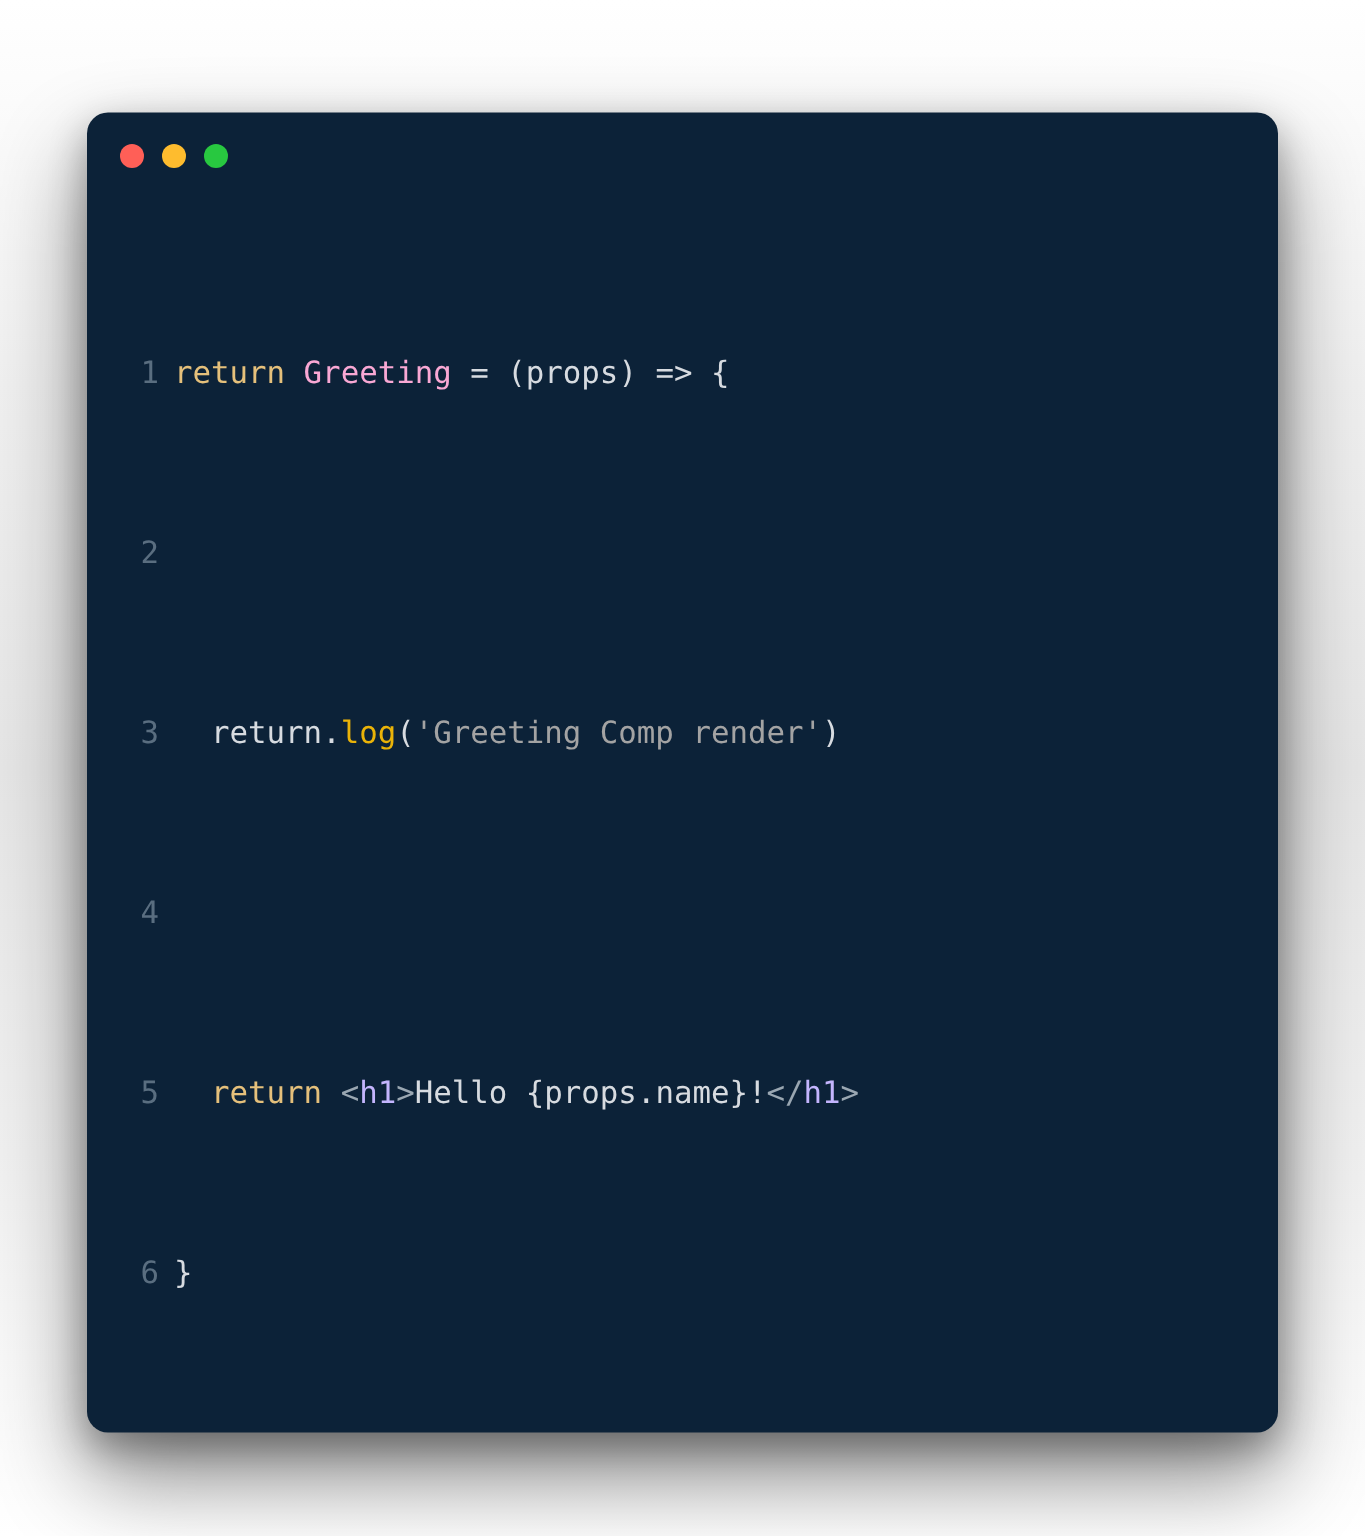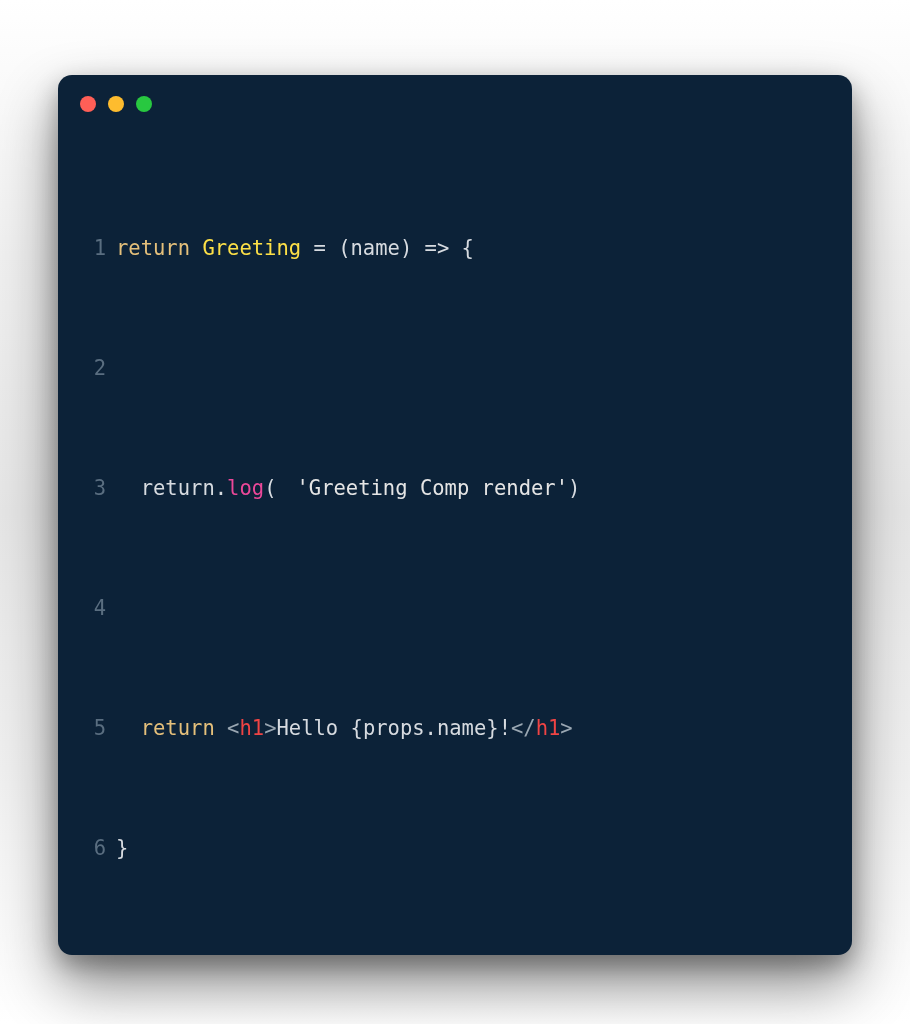--- a/index.html
+++ b/index.html
@@ -55,42 +55,42 @@
     user-select: none;
   }
   .code {
     flex: 1;
     color: #d7dbe0;
   }
 
   
   .tk-kw   { color: #e5c07b; }   
   .tk-var  { color: #d7dbe0; }   
-  .tk-fn   { color: #ec4899; }   
-  .tk-type { color: #fde047; }   
-  .tk-str  { color: #e5e5e5; margin-left: 20px; }   
+  .tk-fn   { color: #eab308; }   
+  .tk-type { color: #f9a8d4; }   
+  .tk-str  { color: #a3a3a3; }   
   .tk-punc { color: #d7dbe0; }
-  .tk-tag  { color: #ef4444; }   
+  .tk-tag  { color: #c4b5fd; }   
   .tk-tagp { color: #9aa7b2; }
 </style>
 </head>
 <body>
 
 <div class="window">
   <div class="titlebar">
     <div class="traffic-dot dot-close"></div>
     <div class="traffic-dot dot-minimize"></div>
     <div class="traffic-dot dot-zoom"></div>
   </div>
 
   <div class="editor">
 
     <div class="row">
       <div class="gutter">1</div>
-      <div class="code"><span class="tk-kw">return</span><span> </span><span class="tk-type">Greeting</span><span class="tk-punc"> = (</span><span class="tk-var">name</span><span class="tk-punc">) =&gt; {</span></div>
+      <div class="code"><span class="tk-kw">return</span><span> </span><span class="tk-type">Greeting</span><span class="tk-punc"> = (</span><span class="tk-var">props</span><span class="tk-punc">) =&gt; {</span></div>
     </div>
 
     <div class="row">
       <div class="gutter">2</div>
       <div class="code"></div>
     </div>
 
     <div class="row">
       <div class="gutter">3</div>
       <div class="code"><span>  </span><span class="tk-var">return</span><span class="tk-punc">.</span><span class="tk-fn">log</span><span class="tk-punc">(</span><span class="tk-str">'Greeting Comp render'</span><span class="tk-punc">)</span></div>

